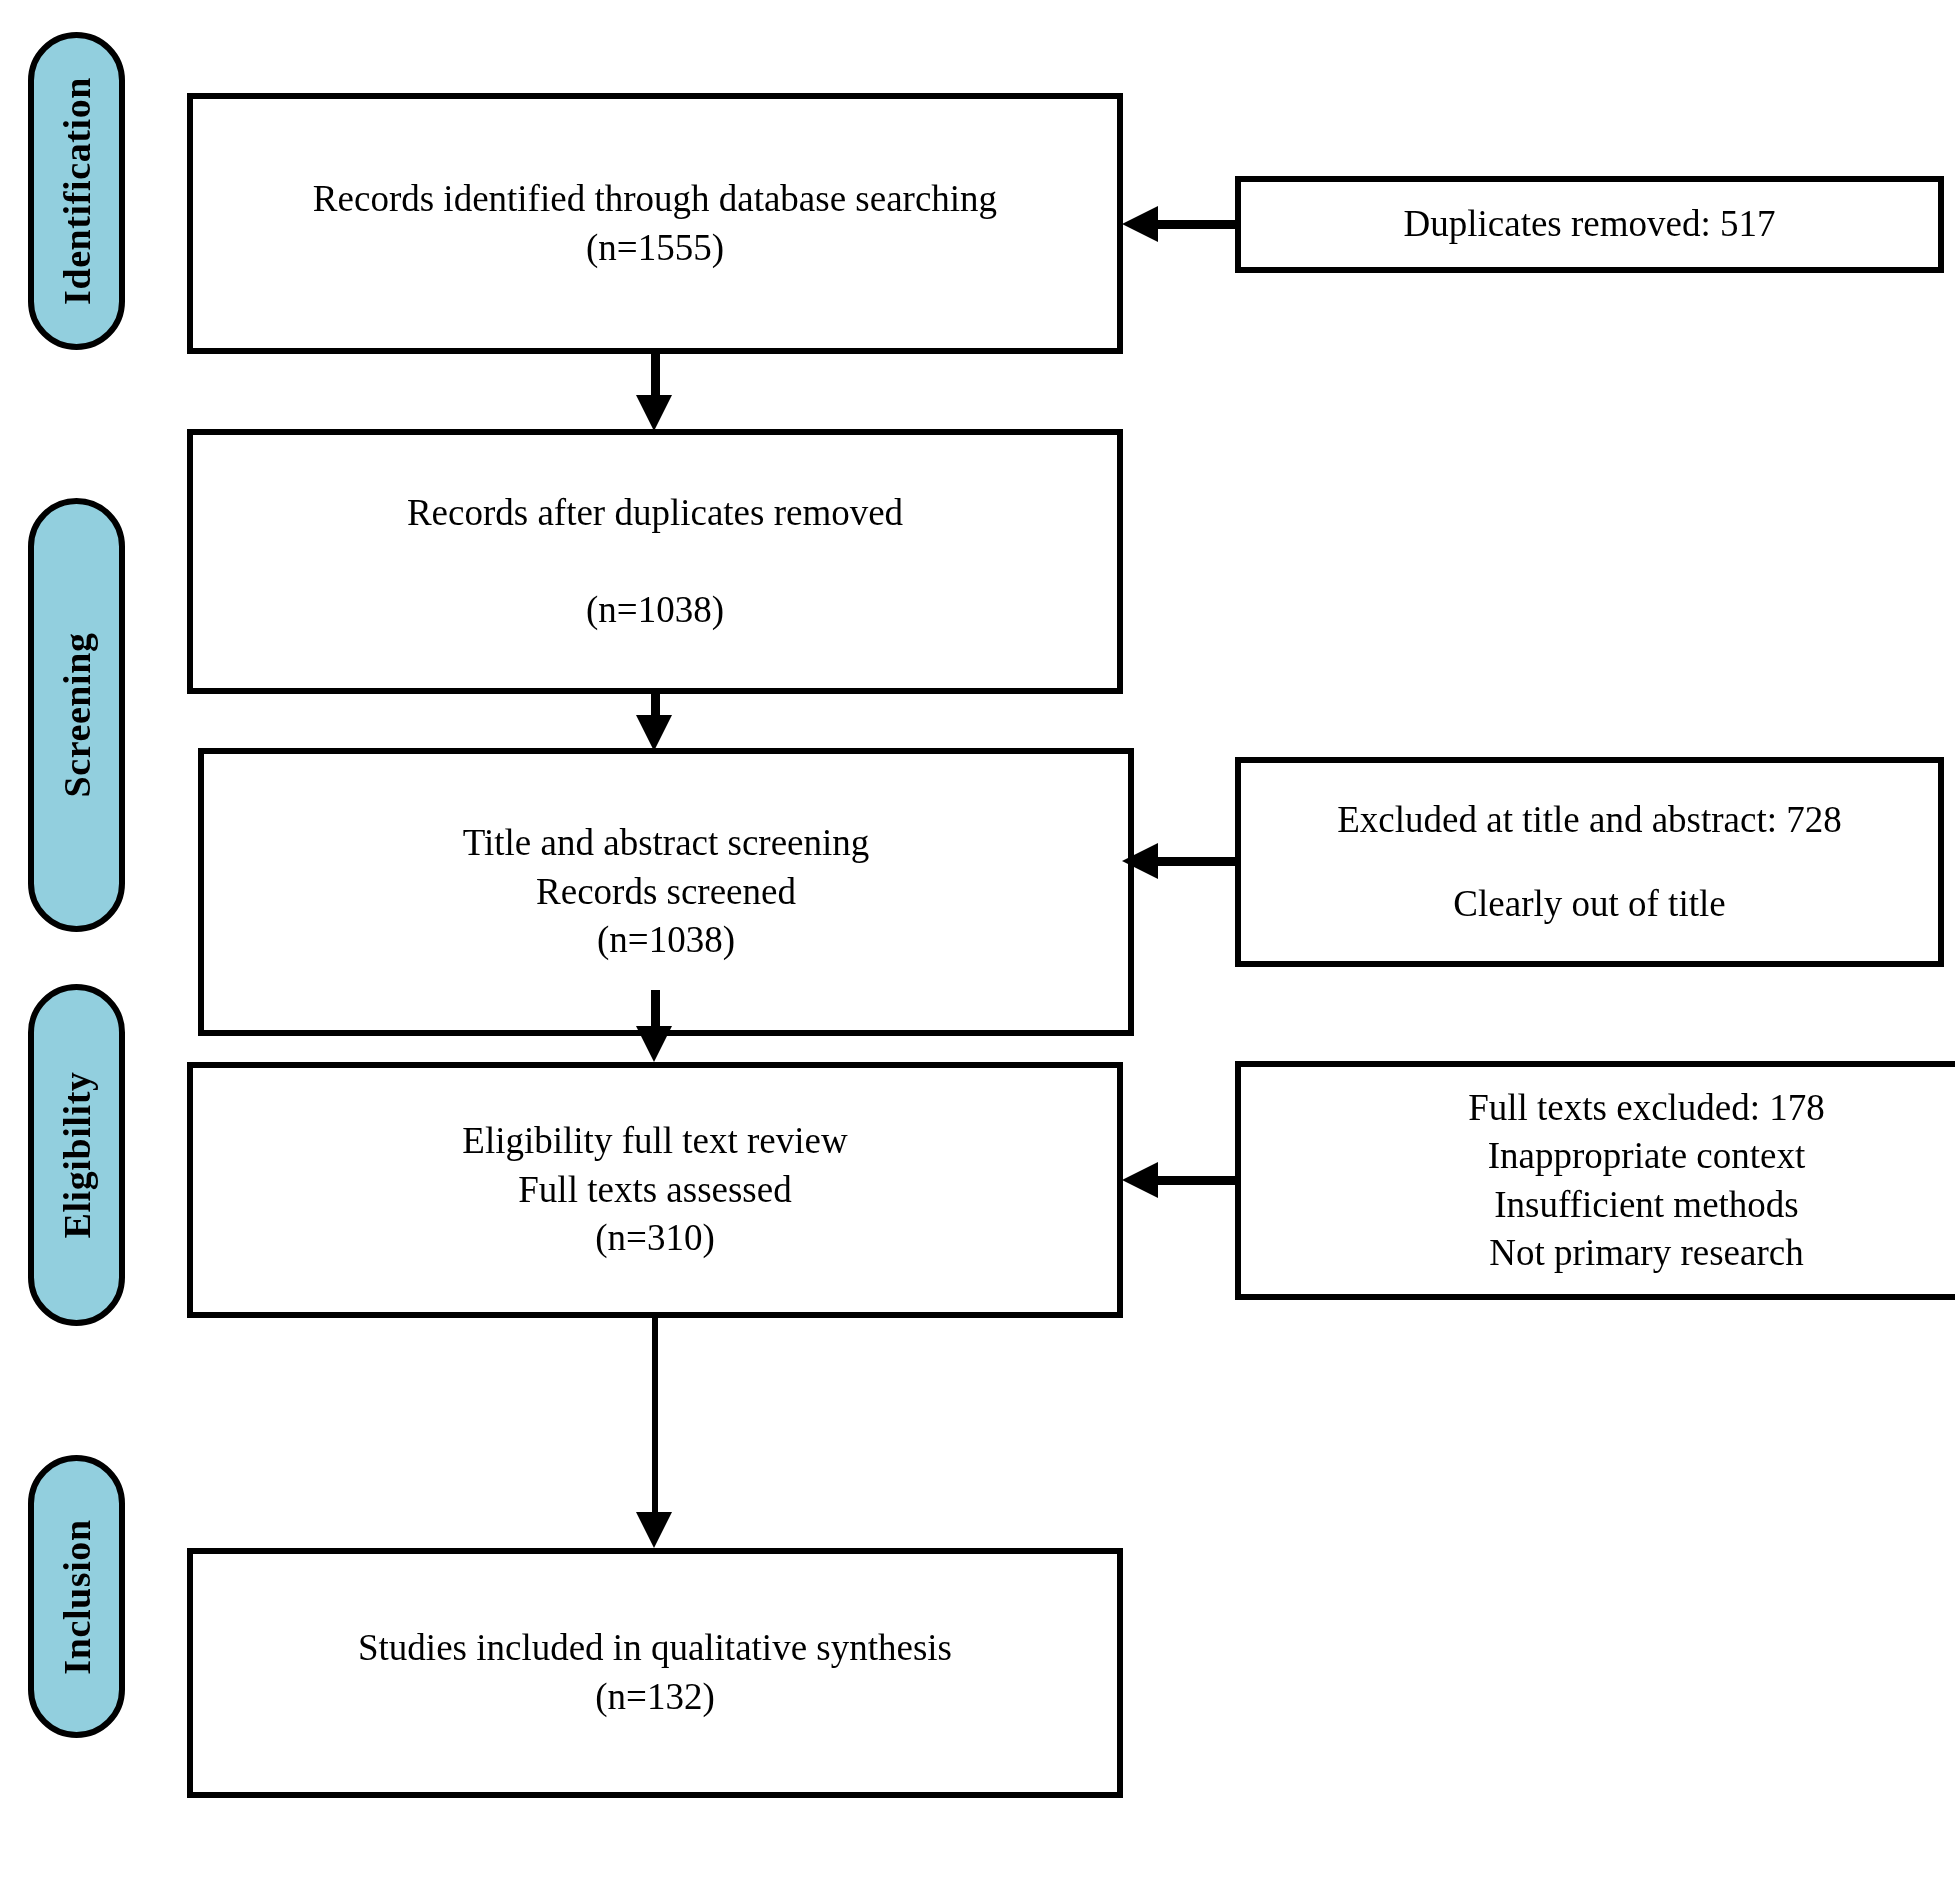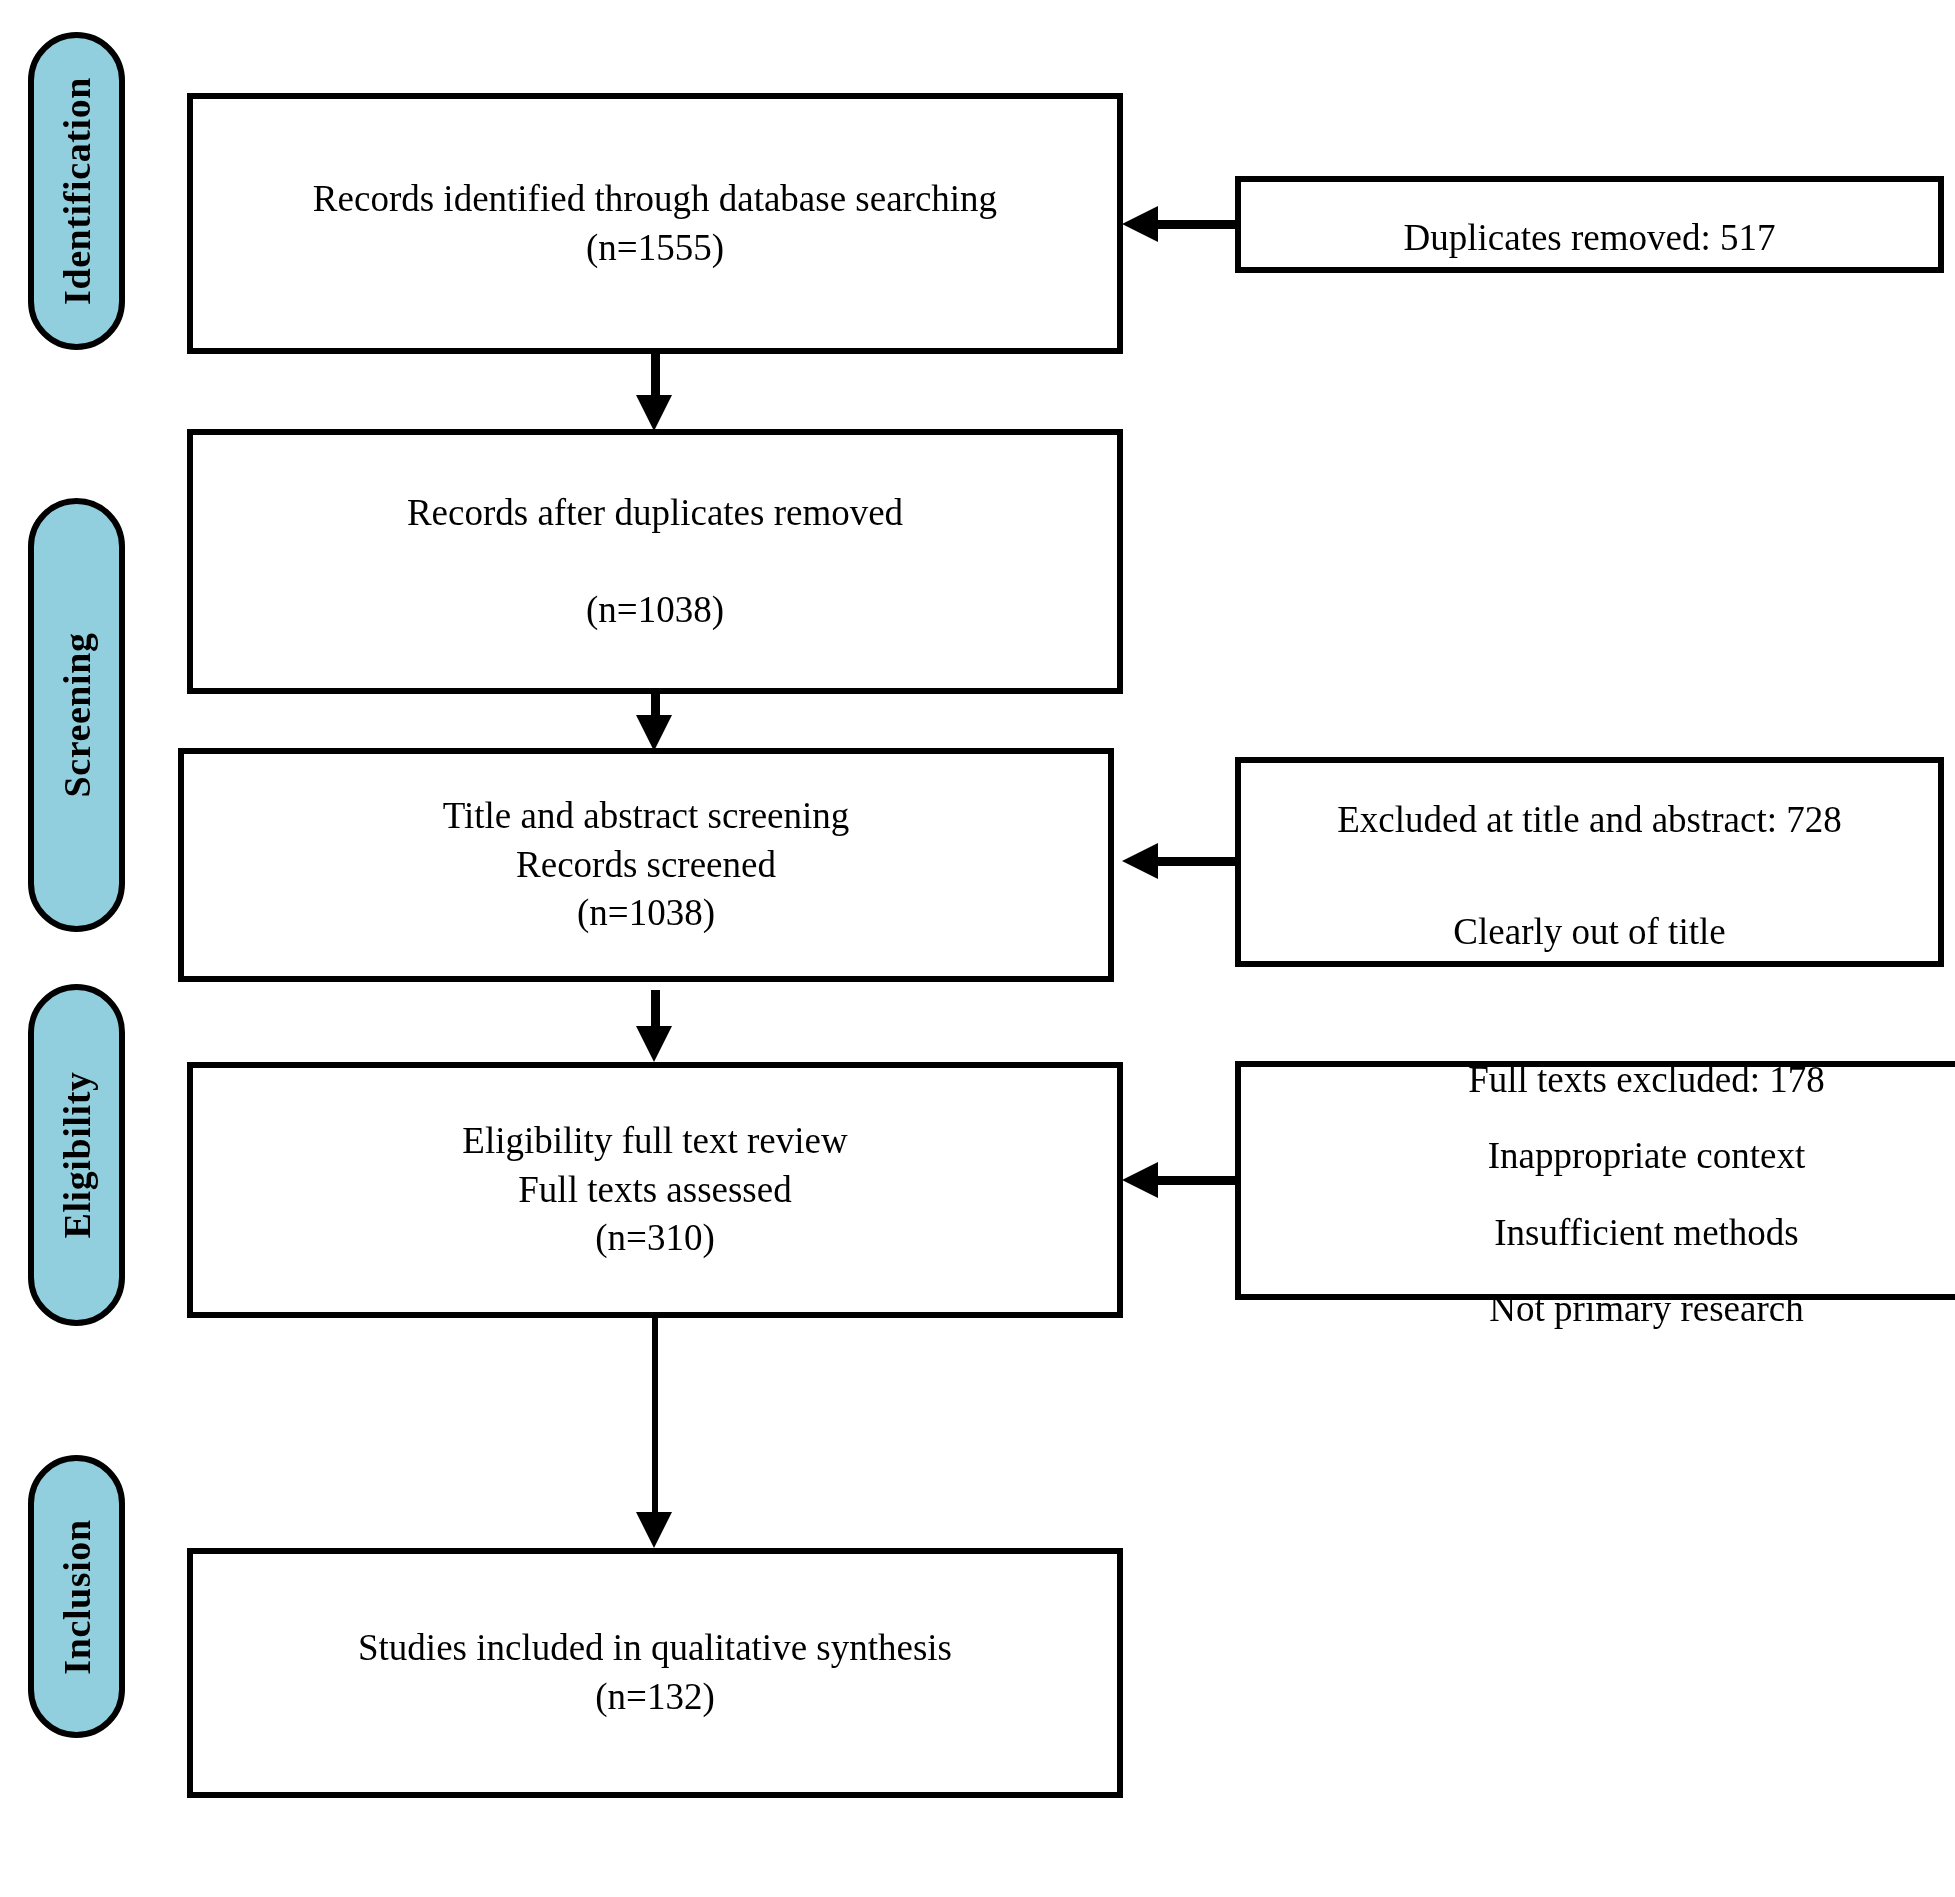--- a/index.html
+++ b/index.html
@@ -52,21 +52,20 @@
   }
   .flow-box .line {
     font-size: 37px;
     line-height: 1.32;
     white-space: nowrap;
   }
   .side-box .line {
     font-size: 37px;
     line-height: 1.30;
     white-space: nowrap;
-    margin-top: 28px;
   }
 
   
   .v-line {
     position: absolute;
     background: #000000;
   }
   .h-line {
     position: absolute;
     background: #000000;
@@ -112,21 +111,21 @@
   <div class="flow-box" style="left:187px; top:93px; width:936px; height:261px;">
     <div class="line">Records identified through database searching</div>
     <div class="line">(n=1555)</div>
   </div>
 
   <div class="flow-box" style="left:187px; top:429px; width:936px; height:265px;gap:48px;">
     <div class="line">Records after duplicates removed</div>
     <div class="line">(n=1038)</div>
   </div>
 
-  <div class="flow-box" style="left:178px; top:748px; width:936px; height:234px;">
+  <div class="flow-box" style="left:198px; top:748px; width:936px; height:288px;">
     <div class="line">Title and abstract screening</div>
     <div class="line">Records screened</div>
     <div class="line">(n=1038)</div>
   </div>
 
   <div class="flow-box" style="left:187px; top:1062px; width:936px; height:256px;align-items:center;">
     <div class="line">Eligibility full text review</div>
     <div class="line">Full texts assessed</div>
     <div class="line">(n=310)</div>
   </div>

